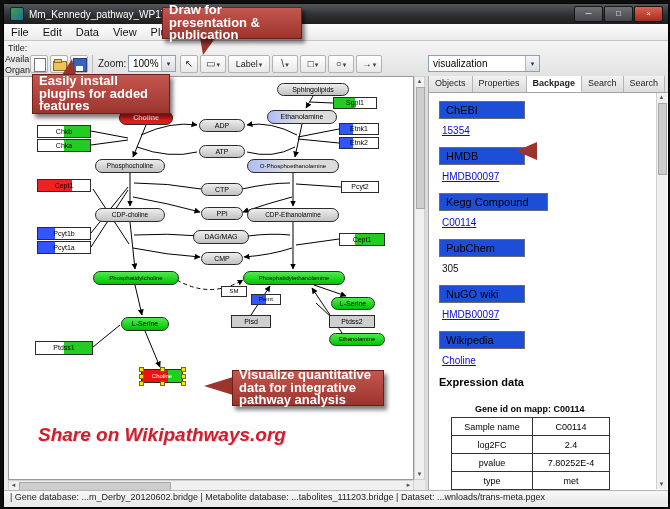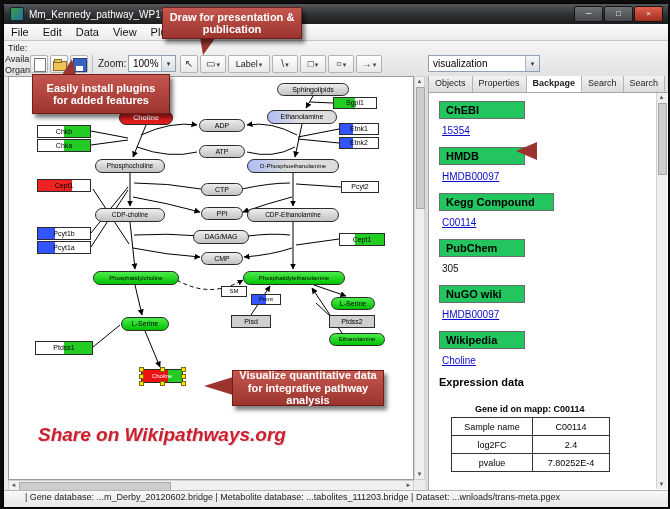--- a/index.html
+++ b/index.html
@@ -55,38 +55,38 @@
   .node.met-green{border-radius:7px;background:linear-gradient(180deg,#4dec4d,#00c300);}
   .node.gene{background:#fff;}
   .node.selected{}
   .handle{position:absolute;width:5px;height:5px;background:#ffe400;border:1px solid #7a6a00;z-index:4;box-sizing:border-box;}
 
   
   .sidebar{position:absolute;left:424px;top:72px;width:240px;height:414px;background:#fff;border-left:1px solid #aaa;box-sizing:border-box;}
   .tabs{position:absolute;left:0;top:0;width:240px;height:16px;background:#e4e4e4;border-bottom:1px solid #a5a5a5;display:flex;}
   .tab{font-size:9px;line-height:15px;padding:0 6px;border-right:1px solid #b5b5b5;background:linear-gradient(180deg,#f2f2f2,#dcdcdc);color:#222;}
   .tab.active{background:#fff;font-weight:bold;border-bottom:1px solid #fff;}
-  .sec-header{position:absolute;left:10px;border:1px solid #6b6b6b;background:#22c55e;font-size:11px;font-weight:bold;padding:2px 18px 2px 6px;min-width:86px;box-sizing:border-box;color:#000;}
+  .sec-header{position:absolute;left:10px;border:1px solid #6b6b6b;background:#1d4ed8;font-size:11px;font-weight:normal;padding:2px 18px 2px 6px;min-width:86px;box-sizing:border-box;color:#000;}
   .sec-value{position:absolute;left:13px;font-size:10px;}
   .sec-value a{color:#0b0bcc;text-decoration:underline;font-size:10px;}
   .sec-value .plain{color:#111;}
   .exp-title{position:absolute;left:10px;font-size:11px;font-weight:bold;color:#000;}
   .gene-id{position:absolute;left:10px;font-size:9px;font-weight:bold;color:#000;}
   .exp-table{position:absolute;left:22px;border-collapse:collapse;}
   .exp-table td{border:1px solid #333;font-size:9px;text-align:center;height:15px;background:#fff;color:#000;}
   .exp-table td.c1{width:78px;}
   .exp-table td.c2{width:74px;}
   .side-scroll{position:absolute;right:1px;top:17px;width:10px;height:396px;background:#f0f0f0;border-left:1px solid #d0d0d0;}
   .side-thumb{position:absolute;left:1px;top:10px;width:7px;height:70px;background:#cdcdcd;border:1px solid #a8a8a8;}
 
   
-  .statusbar{position:absolute;left:0;top:486px;width:664px;height:14px;background:linear-gradient(180deg,#f8f8f8,#e9e9e9);border-top:1px solid #b5b5b5;font-size:9px;line-height:13px;color:#222;padding-left:21px;box-sizing:border-box;white-space:nowrap;overflow:hidden;}
-
-  
-  .callout{position:absolute;background:linear-gradient(180deg,#c4574f,#9c342e);border:1px solid #6e1d19;color:#fff;font-weight:bold;font-size:11px;line-height:12.5px;text-align:center;display:flex;align-items:center;justify-content:center;padding:2px 6px;box-sizing:border-box;box-shadow:3px 4px 4px rgba(0,0,0,.5);z-index:60;}
+  .statusbar{position:absolute;left:0;top:486px;width:664px;height:14px;background:linear-gradient(180deg,#f8f8f8,#e9e9e9);border-top:1px solid #b5b5b5;font-size:9px;line-height:13px;color:#222;padding-left:6px;box-sizing:border-box;white-space:nowrap;overflow:hidden;}
+
+  
+  .callout{position:absolute;background:linear-gradient(180deg,#c4574f,#9c342e);border:1px solid #6e1d19;color:#fff;font-weight:bold;font-size:13px;line-height:12.5px;text-align:left;display:flex;align-items:center;justify-content:center;padding:2px 6px;box-sizing:border-box;box-shadow:3px 4px 4px rgba(0,0,0,.5);z-index:60;}
   .c-arrow{position:absolute;width:0;height:0;z-index:59;}
   .share{position:absolute;left:34px;top:420px;font-size:19px;font-weight:bold;font-style:italic;color:#cf1f2f;z-index:55;text-shadow:1px 1px 0 rgba(0,0,0,.15);}
 </style>
 </head>
 <body>
 
 <div id="stage">
   <div id="window">
 
     <div class="titlebar">
@@ -259,20 +259,24 @@
                 <td class="c2">C00114</td>
               </tr>
               <tr>
                 <td class="c1">log2FC</td>
                 <td class="c2">2.4</td>
               </tr>
               <tr>
                 <td class="c1">pvalue</td>
                 <td class="c2">7.80252E-4</td>
               </tr>
+              <tr>
+                <td class="c1">type</td>
+                <td class="c2">met</td>
+              </tr>
             </tbody>
           </table>
       <div class="sec-header" style="top: 25px;">ChEBI</div>
           <div class="sec-value" style="top: 49px;"><a href="#">15354</a></div>
           <div class="sec-header" style="top: 71px;">HMDB</div>
           <div class="sec-value" style="top: 95px;"><a href="#">HMDB00097</a></div>
           <div class="sec-header" style="top: 117px;">Kegg Compound</div>
           <div class="sec-value" style="top: 141px;"><a href="#">C00114</a></div>
           <div class="sec-header" style="top: 163px;">PubChem</div>
           <div class="sec-value" style="top: 187px;"><span class="plain">305</span></div>

